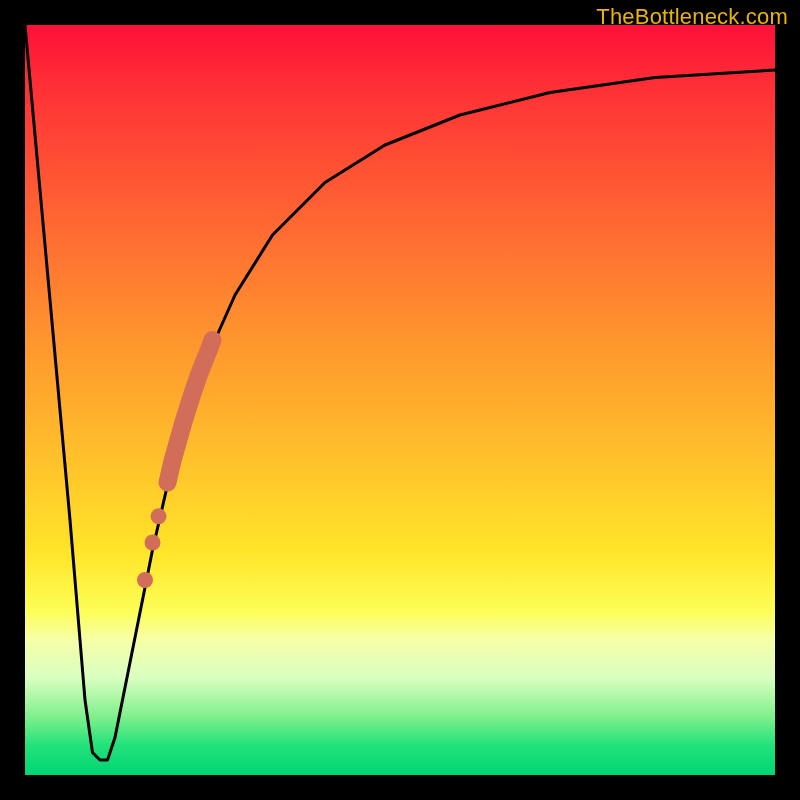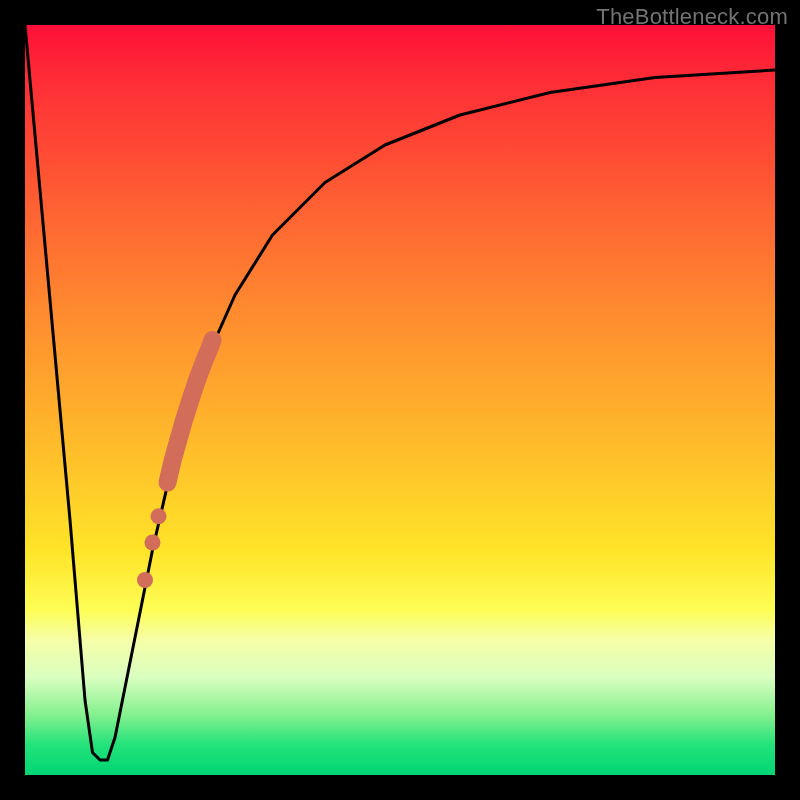--- a/index.html
+++ b/index.html
@@ -37,21 +37,21 @@
       #d9ffc0 87%,
       #84f08e 92%,
       #23e27a 96%,
       #00d574 100%
     );
   }
   .watermark {
     position: absolute;
     top: 4px;
     right: 12px;
-    color: #737373;
+    color: #eab308;
     font-size: 22px;
     font-weight: 400;
     letter-spacing: 0.2px;
     user-select: none;
   }
   svg.curve {
     position: absolute;
     left: 0;
     top: 0;
     width: 750px;

